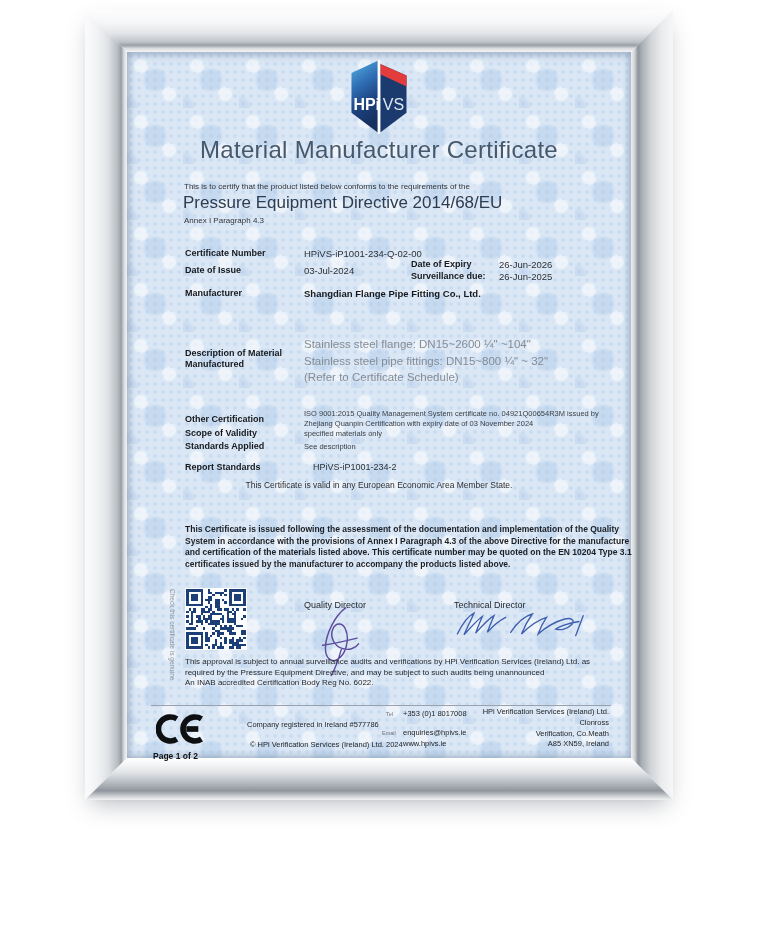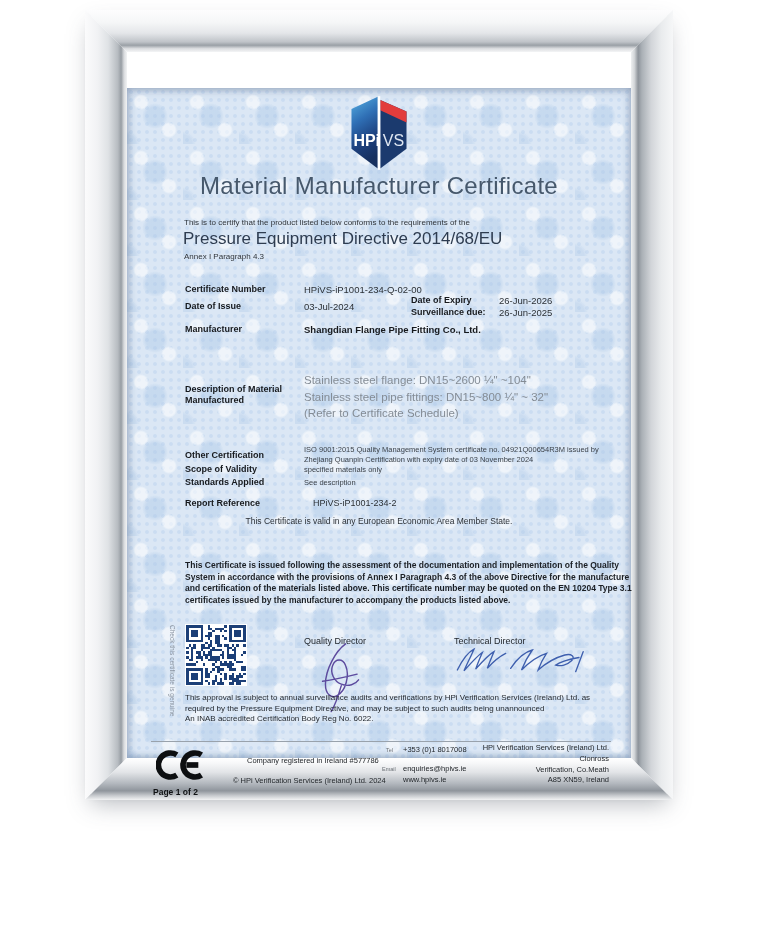--- a/index.html
+++ b/index.html
@@ -26,21 +26,21 @@
   
   .paper { position:absolute; inset:42px; background-color:#dbe7f5;
     background-image:
       radial-gradient(circle 11px at 14px 14px, rgba(255,255,255,.55) 6px, rgba(255,255,255,0) 8px),
       radial-gradient(circle 11px at 42px 42px, rgba(255,255,255,.55) 6px, rgba(255,255,255,0) 8px),
       radial-gradient(circle 17px at 28px 28px, rgba(168,197,230,.40) 9px, rgba(168,197,230,0) 13px),
       radial-gradient(circle 17px at 0px 56px, rgba(168,197,230,.32) 9px, rgba(168,197,230,0) 13px),
       radial-gradient(circle at 4px 4px, rgba(196,216,240,.7) 1.4px, transparent 2.4px);
     background-size:56px 56px,56px 56px,56px 56px,56px 56px,8px 8px;
     box-shadow:inset 0 3px 8px rgba(96,116,148,.30), inset 0 -2px 6px rgba(96,116,148,.20), inset 3px 0 7px rgba(96,116,148,.18), inset -3px 0 7px rgba(96,116,148,.18);
-    font-family:"Liberation Sans", sans-serif; color:#2c3136;margin-top:36px; }
+    font-family:"Liberation Sans", sans-serif; color:#2c3136; }
   .abs { position:absolute; }
 
   
   .logo { left:50%; top:8px; transform:translateX(-50%); }
   .title { left:0; right:0; top:84px; text-align:center; font-size:24px; color:#46586c; letter-spacing:.3px; }
   .intro { left:57px; top:130px; font-size:8px; color:#2f343a; }
   .directive { left:56px; top:141px; font-size:17px; color:#2e3c50; }
   .annex { left:57px; top:164px; font-size:8px; color:#2f343a; }
 
   
@@ -82,21 +82,21 @@
   .td-lbl { left:327px; top:548px; }
   .qd-sig { left:182px; top:553px; }
   .td-sig { left:312px; top:557px; }
   .approval-para { left:58px; top:605px; width:436px; font-size:8px; line-height:10.5px; color:#24292f; }
 
   
   .sep { left:24px; top:653px; width:460px; height:1px; background:#99a2ac; }
   .ce { left:29px; top:659px; }
   .page { left:26px; top:699px; font-size:8.5px; font-weight:bold; color:#101214; }
   .registered { left:120px; top:668px; font-size:7.5px; color:#23272b; }
-  .copyright { left:106px; top:688px; font-size:7.5px; color:#23272b; }
+  .copyright { left:123px; top:688px; font-size:7.5px; color:#23272b; }
   .tel-lbl { left:259px; top:659px; font-size:5.5px; color:#6b7076; }
   .tel-val { left:276px; top:657px; font-size:7.5px; color:#23272b; }
   .email-lbl { left:255px; top:678px; font-size:5.5px; color:#6b7076; }
   .email-val { left:276px; top:676px; font-size:7.5px; color:#23272b; }
   .web-val { left:276px; top:687px; font-size:7.5px; color:#23272b; }
   .addr { left:330px; top:655px; width:152px; text-align:right; font-size:7.5px; line-height:10.8px; color:#23272b; }
 </style>
 </head>
 <body>
 
@@ -155,21 +155,21 @@
 
       <div class="abs lbl other-lbl">Other Certification</div>
       <div class="abs small other-val">ISO 9001:2015 Quality Management System certificate no. 04921Q00654R3M issued by Zhejiang Quanpin Certification with expiry date of 03 November 2024</div>
 
       <div class="abs lbl scope-lbl">Scope of Validity</div>
       <div class="abs small scope-val">specified materials only</div>
 
       <div class="abs lbl std-lbl">Standards Applied</div>
       <div class="abs small std-val">See description</div>
 
-      <div class="abs lbl rep-lbl">Report Reference</div>
+      <div class="abs lbl rep-lbl">Report Standards</div>
       <div class="abs val rep-val">HPiVS-iP1001-234-2</div>
 
       <div class="abs valid-line">This Certificate is valid in any European Economic Area Member State.</div>
       <div class="abs assess-para">This Certificate is issued following the assessment of the documentation and implementation of the Quality System in accordance with the provisions of Annex I Paragraph 4.3 of the above Directive for the manufacture and certification of the materials listed above. This certificate number may be quoted on the EN 10204  Type 3.1 certificates issued by the manufacturer to accompany the products listed above.</div>
 
       <div class="abs qr-caption">Check this certificate is genuine</div>
       <div class="abs qr-box">
         <svg id="qr" width="62" height="62" viewBox="-0.5 -0.5 26 26" shape-rendering="crispEdges">
             <rect x="-0.5" y="-0.5" width="26" height="26" fill="#ffffff"></rect>
             <g fill="#1c3f77">

